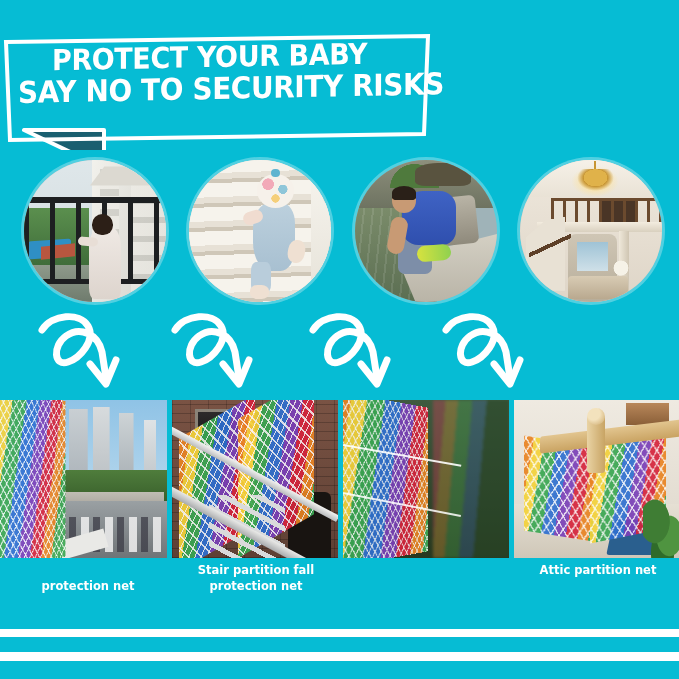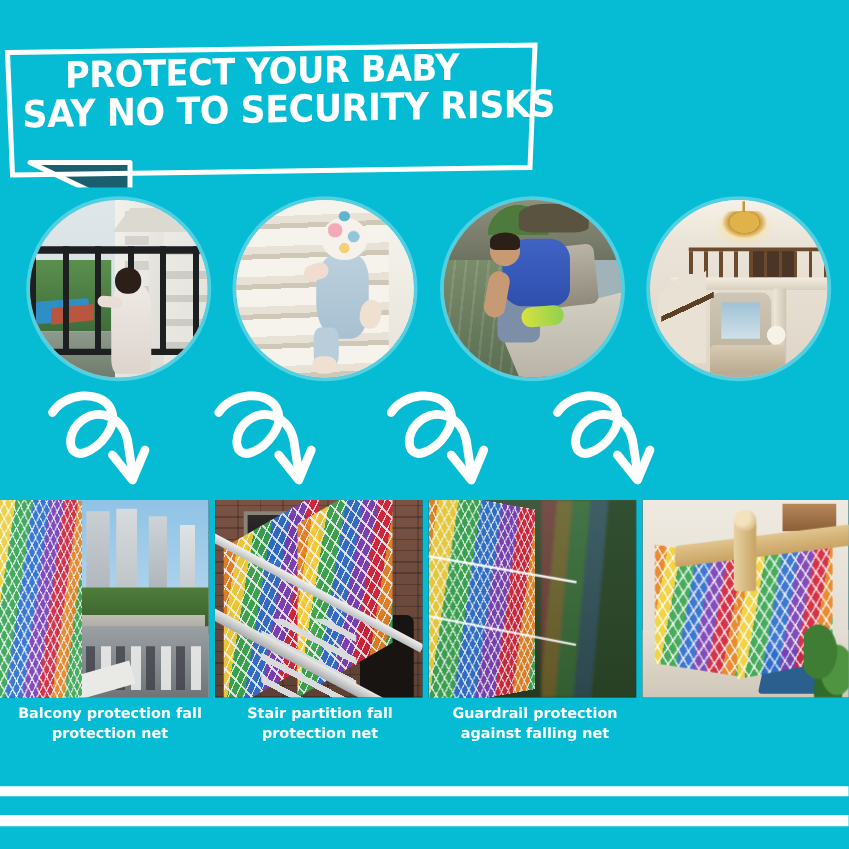--- a/index.html
+++ b/index.html
@@ -459,29 +459,28 @@
         <div class="handrail"></div>
           <div class="post"></div>
           <div class="ball"></div>
         <div class="plant"></div>
       </div>
     </div>
   </div>
 
   <div class="captions">
     <div class="cap" style="left:8px; width:160px;">
-      <span>Balcony protection fall</span><br>
+      <br>
       <span>protection net</span>
     </div>
     <div class="cap" style="left:176px; width:160px;">
       <span>Stair partition fall</span><br>
       <span>protection net</span>
     </div>
-    <div class="cap" style="left:348px; width:160px;">
-      <span>Guardrail protection</span><br>
-      <span>against falling net</span>
+    <div class="cap" style="left:518px; width:160px;">
+      <span>Attic partition net</span>
     </div>
   </div>
 
   <div class="stripe s1"></div>
   <div class="stripe s2"></div>
 
 </div>
 
 </body></html>

